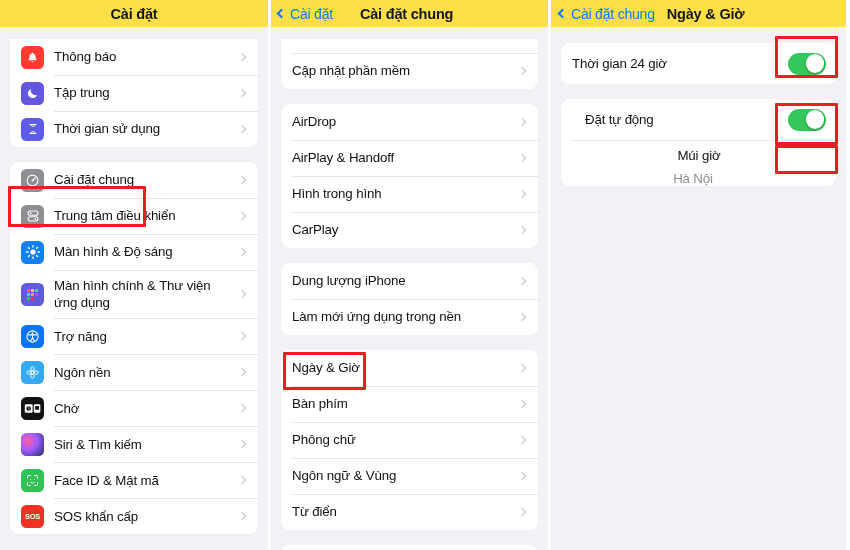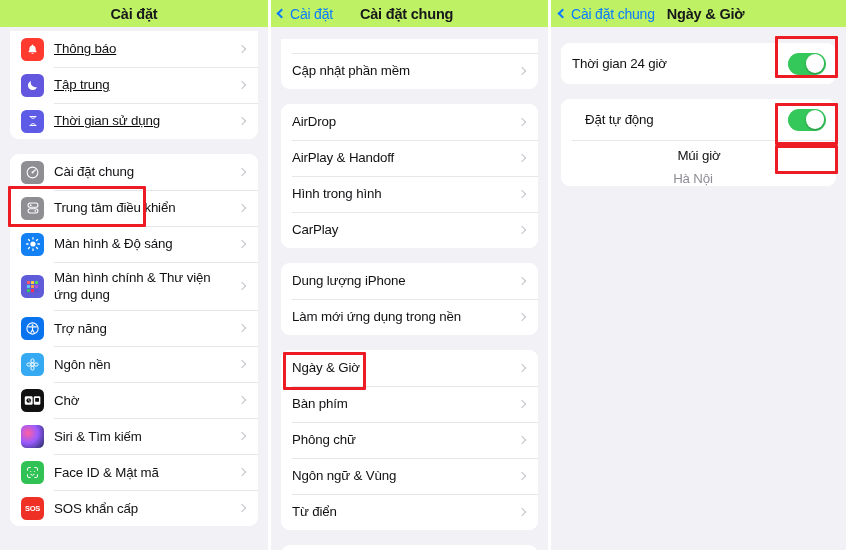--- a/index.html
+++ b/index.html
@@ -29,21 +29,21 @@
   }
   #panel-settings   { width: 268px; }
   .panel-gap        { width: 3px; height: 550px; background: #ffffff; }
   #panel-general    { width: 277px; }
   #panel-datetime   { width: 295px; }
 
   
   .navbar {
     position: relative;
     height: 27px;
-    background: #bef264;
+    background: #fde047;
     display: flex;
     align-items: center;
     z-index: 5;
   }
   .nav-title {
     font-size: 14.5px;
     font-weight: bold;
     color: #17171a;
     letter-spacing: -0.2px;
   }
@@ -195,21 +195,21 @@
 <div id="screen">
 
   <div class="panel" id="panel-settings">
 
     <div class="navbar">
       <span class="nav-title">Cài đặt</span>
     </div>
 
     <div class="panel-body">
 
-      <div class="group clipped-top" style="margin-top:4px;text-decoration:underline;">
+      <div class="group clipped-top" style="margin-top:12px;">
 
         <div class="row with-icon">
           <span class="appicon ic-notify">
             <svg width="13" height="13" viewBox="0 0 24 24" fill="#fff">
                 <path d="M12 2.6a1.3 1.3 0 0 1 1.3 1.3v.5a6 6 0 0 1 4.5 5.8v3.2l1.5 2.4a.8.8 0 0 1-.7 1.2H5.4a.8.8 0 0 1-.7-1.2l1.5-2.4v-3.2a6 6 0 0 1 4.5-5.8v-.5A1.3 1.3 0 0 1 12 2.6zm0 17.9a2.3 2.3 0 0 1-2.2-1.8h4.4a2.3 2.3 0 0 1-2.2 1.8z"></path>
               </svg>
           </span>
           <span class="row-label">Thông báo</span>
           <span class="chev-right"></span>
         </div>

